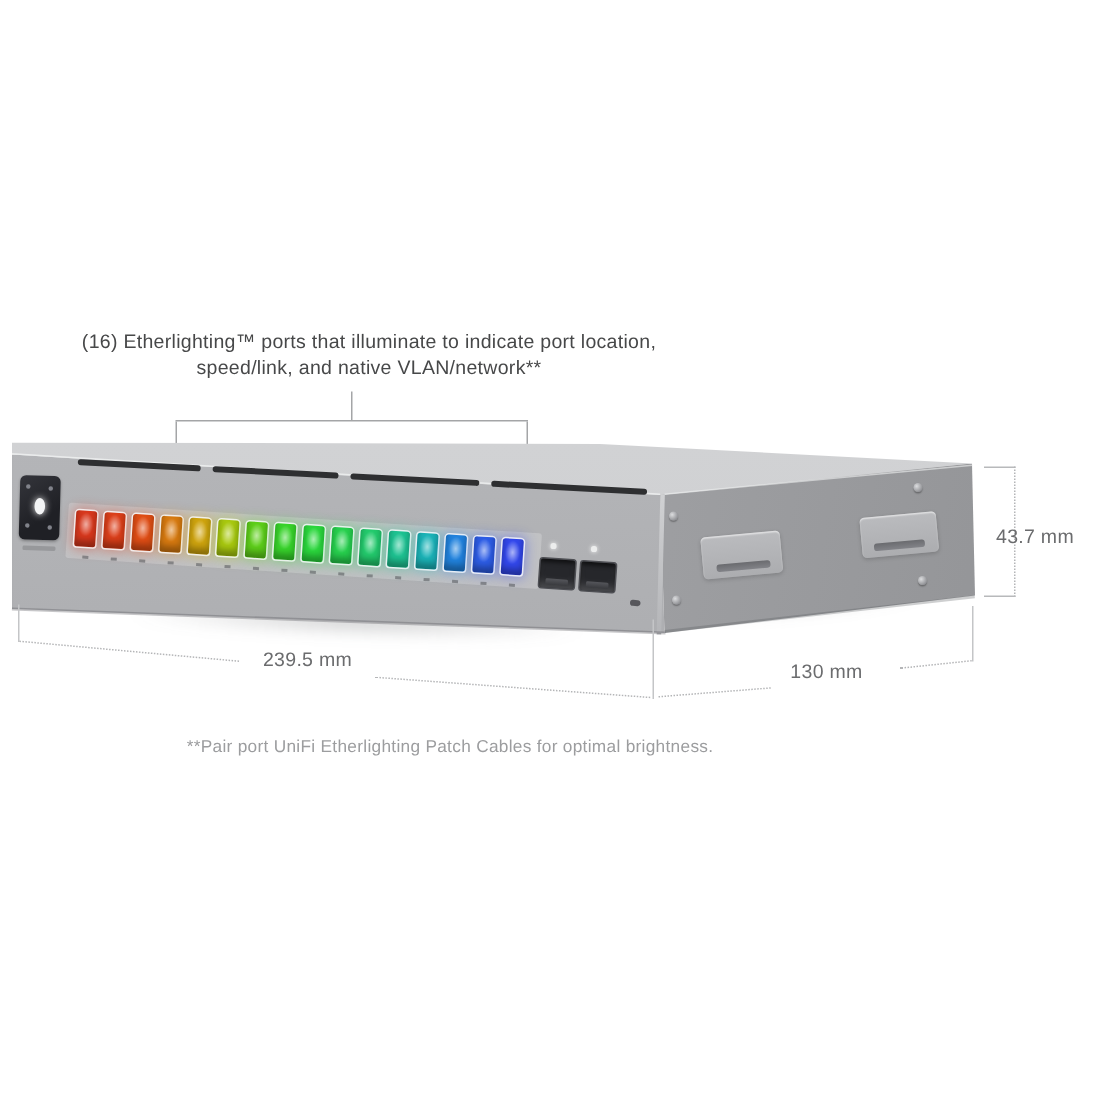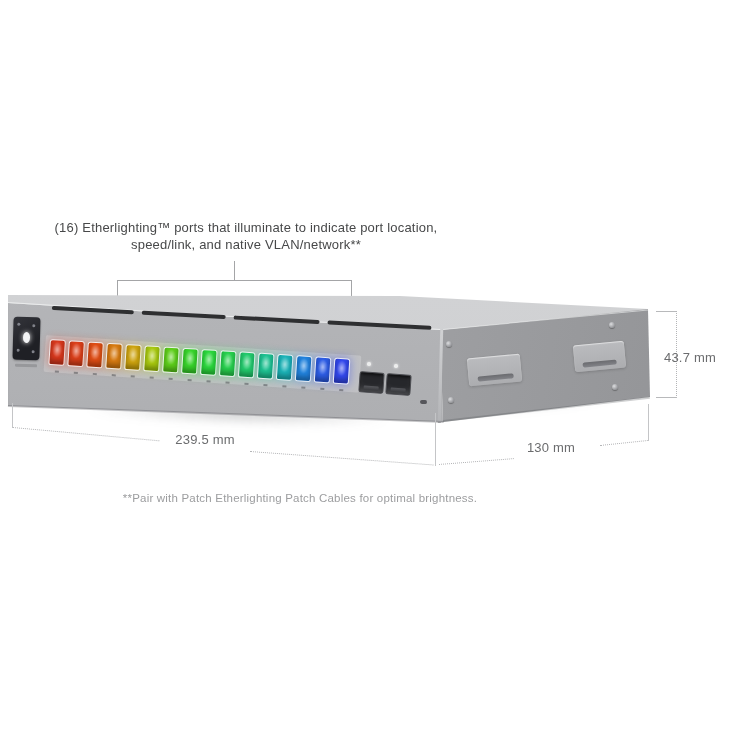--- a/index.html
+++ b/index.html
@@ -216,15 +216,15 @@
   <div class="abs dotted d-seg1"></div>
   <div class="abs dim-text d-label">130 mm</div>
   <div class="abs dotted d-seg2"></div>
   <div class="abs tick d-tick-r"></div>
 
   <div class="abs h-bar-t"></div>
   <div class="abs h-vert"></div>
   <div class="abs h-bar-b"></div>
   <div class="abs dim-text h-label">43.7 mm</div>
 
-  <div class="abs footnote">**Pair with Patch Etherlighting Patch Cables for optimal brightness.</div>
+  <div class="abs footnote">**Pair port UniFi Etherlighting Patch Cables for optimal brightness.</div>
 
 </div>
 
 </body></html>

